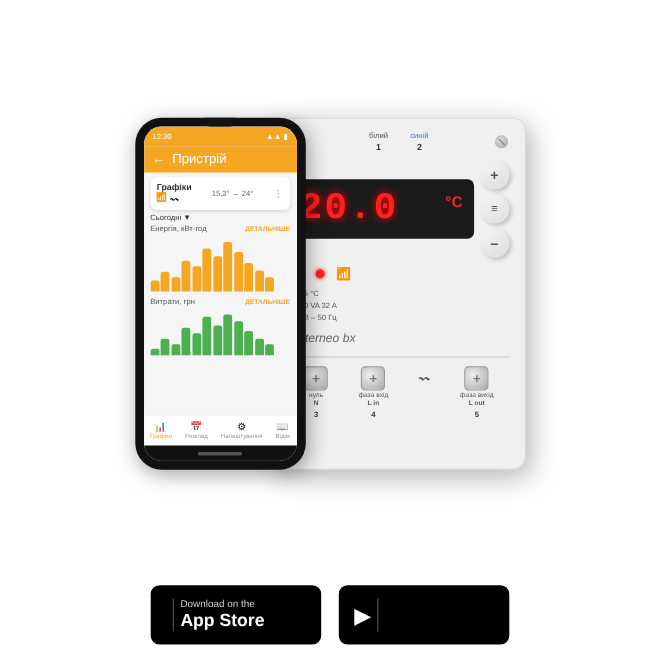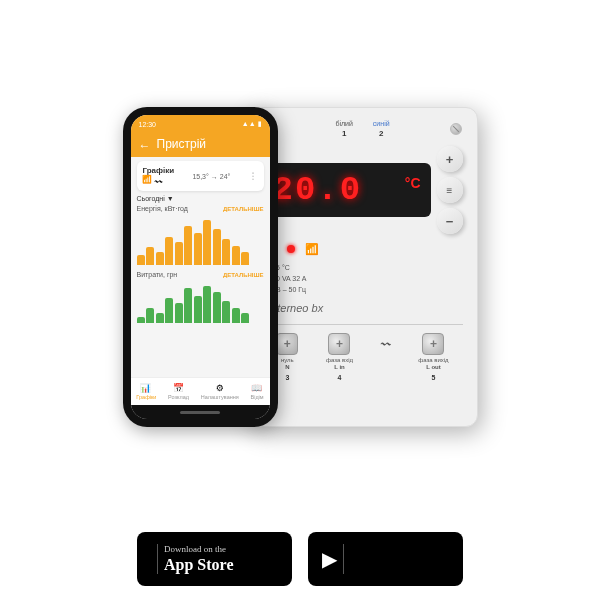--- a/index.html
+++ b/index.html
@@ -392,21 +392,20 @@
       background: #000;
       color: white;
       border-radius: 8px;
       padding: 8px 14px;
       display: flex;
       align-items: center;
       gap: 8px;
       cursor: pointer;
       min-width: 155px;
       height: 54px;
-      font-family: Liberation Serif, serif;
     }
 
     .store-icon {
       font-size: 24px;
     }
 
     .store-text {
       display: flex;
       flex-direction: column;
     }

